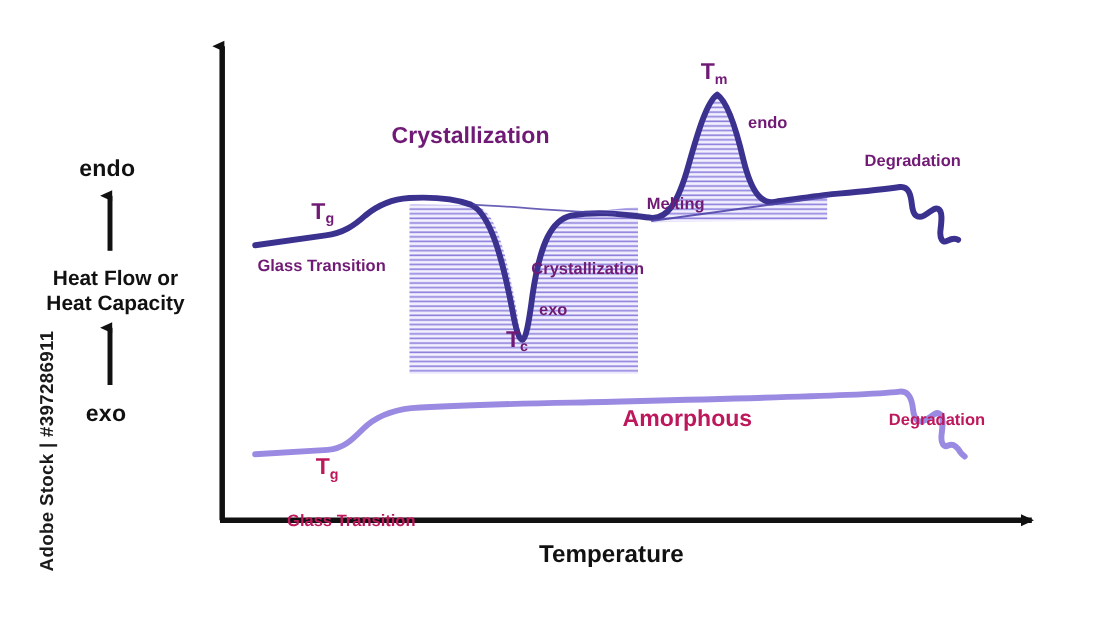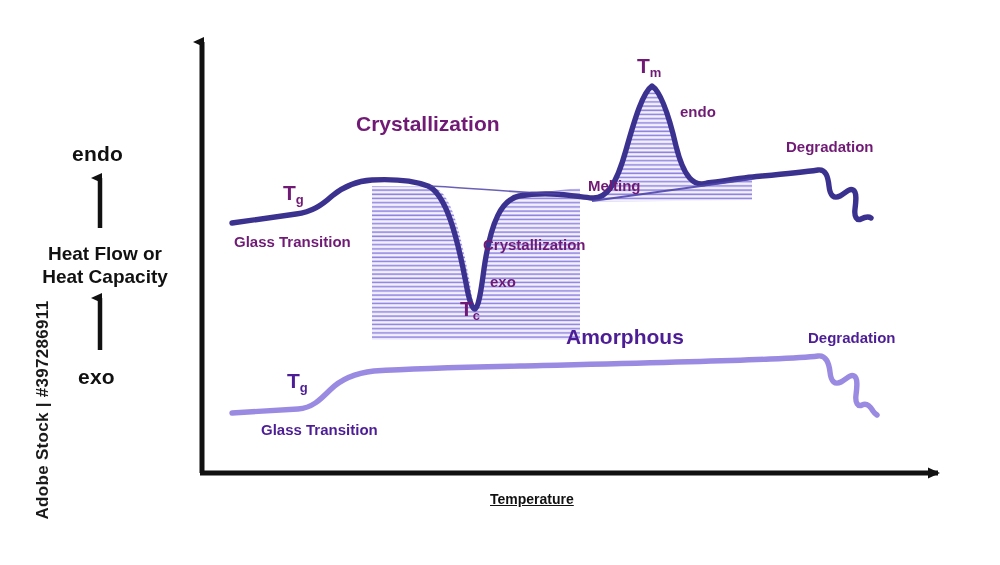--- a/index.html
+++ b/index.html
@@ -24,34 +24,33 @@
     width: 1000px;
     height: 565px;
   }
   .lbl {
     position: absolute;
     white-space: nowrap;
     font-weight: bold;
     line-height: 1.12;
   }
   .lbl-dark   { color: #701a75; }
-  .lbl-light  { color: #4c1d95; }
+  .lbl-light  { color: #be185d; margin-top: 44px; }
   .lbl-black  { color: #111111; }
 
   .axis-word {
     font-size: 21px;
     letter-spacing: .2px;
   }
   .axis-title {
     font-size: 19px;
     text-align: center;
   }
   .x-title {
-    font-size: 14px;
-    text-decoration: underline;
+    font-size: 22px;
   }
   .series-title { font-size: 21px; }
   .anno { font-size: 15px; }
   .tsym { font-size: 21px; }
   .tsym sub {
     font-size: 13px;
     vertical-align: baseline;
     position: relative;
     top: 4px;
     left: 0px;

